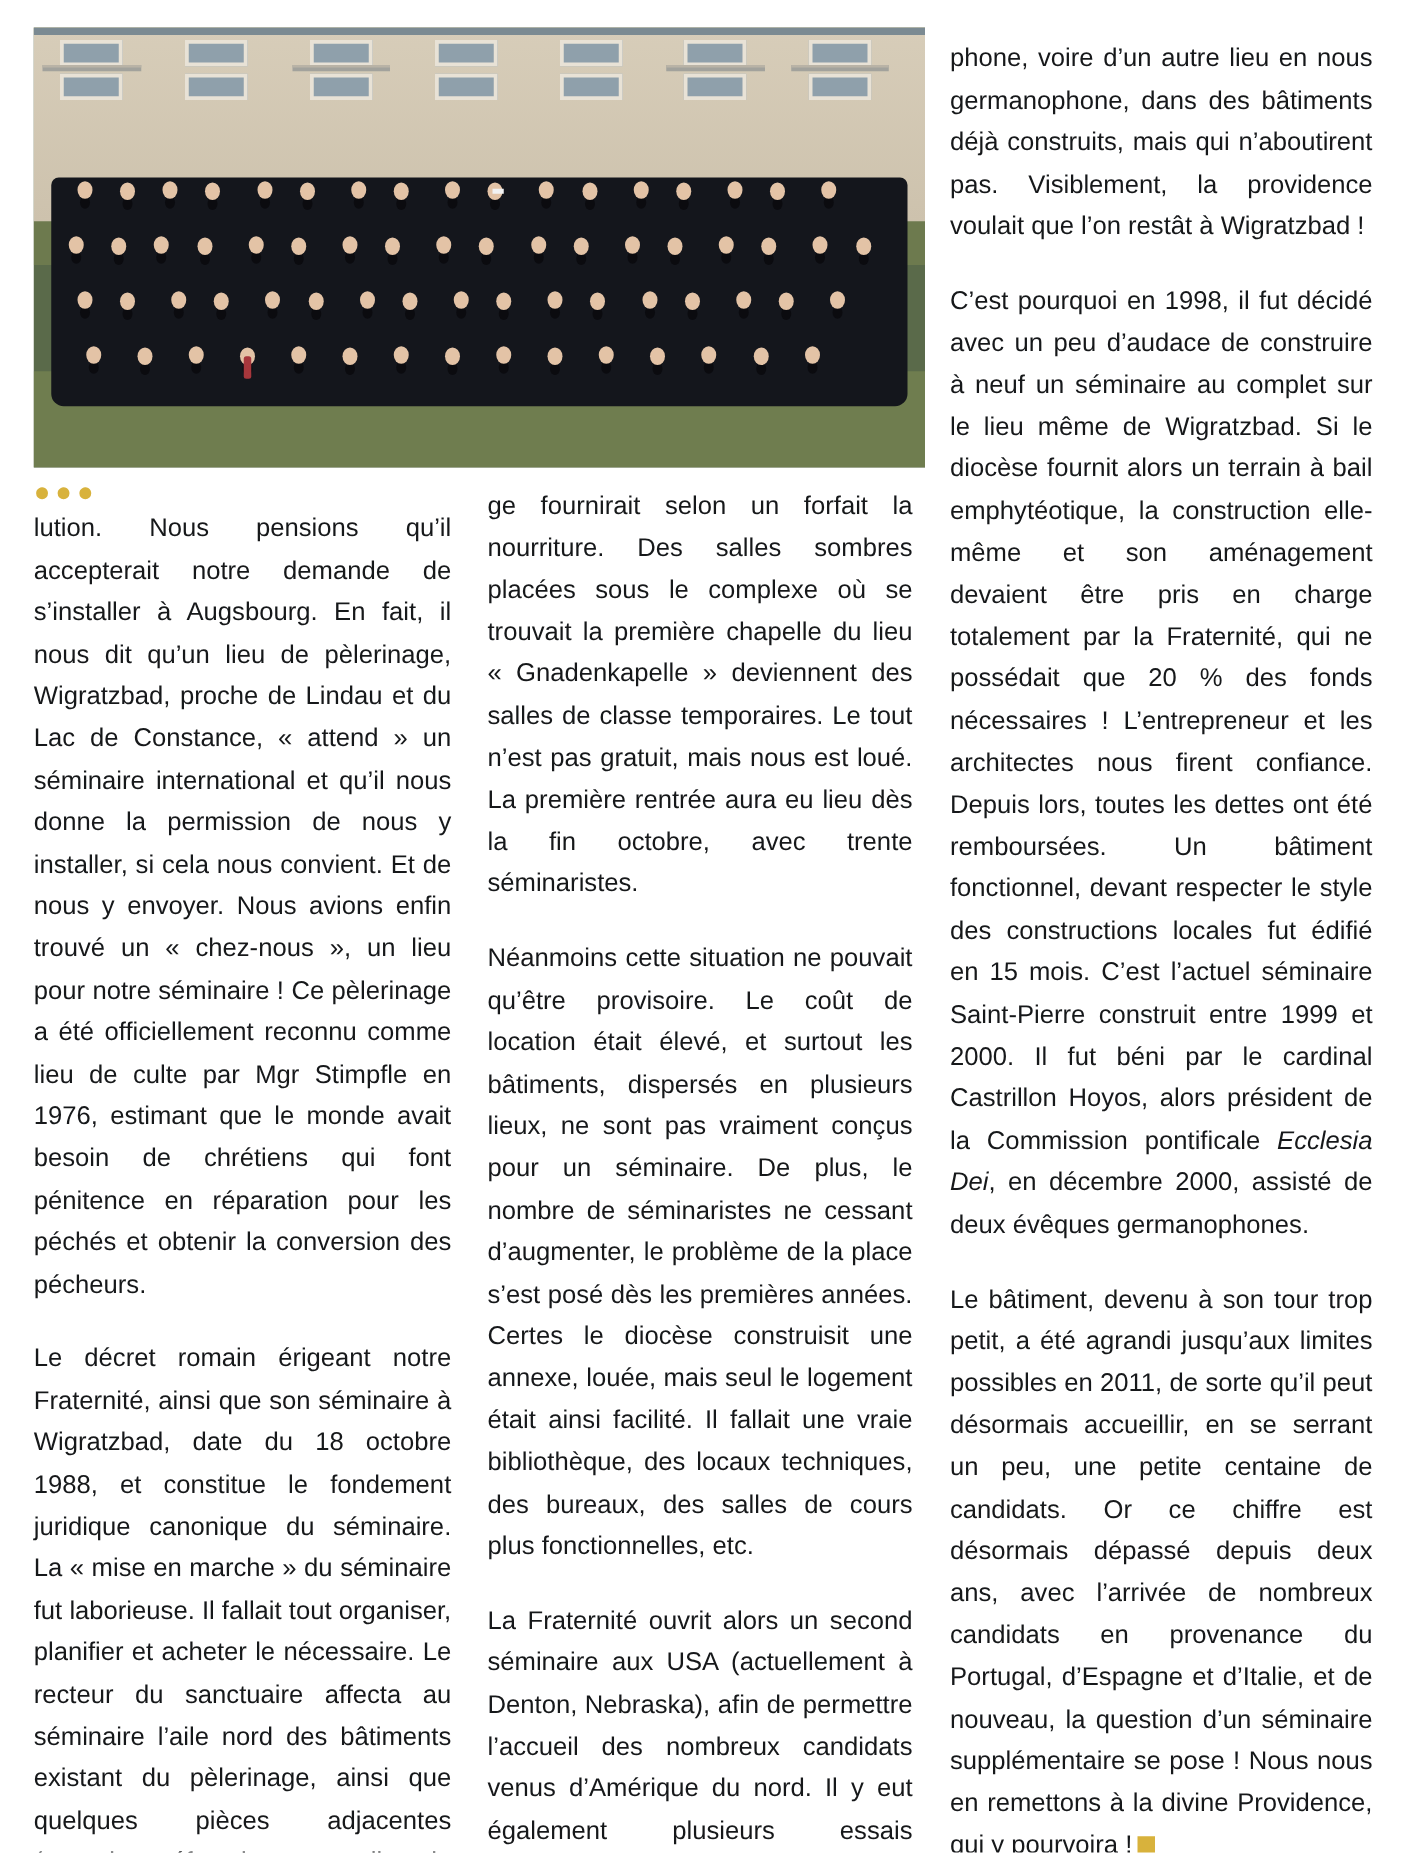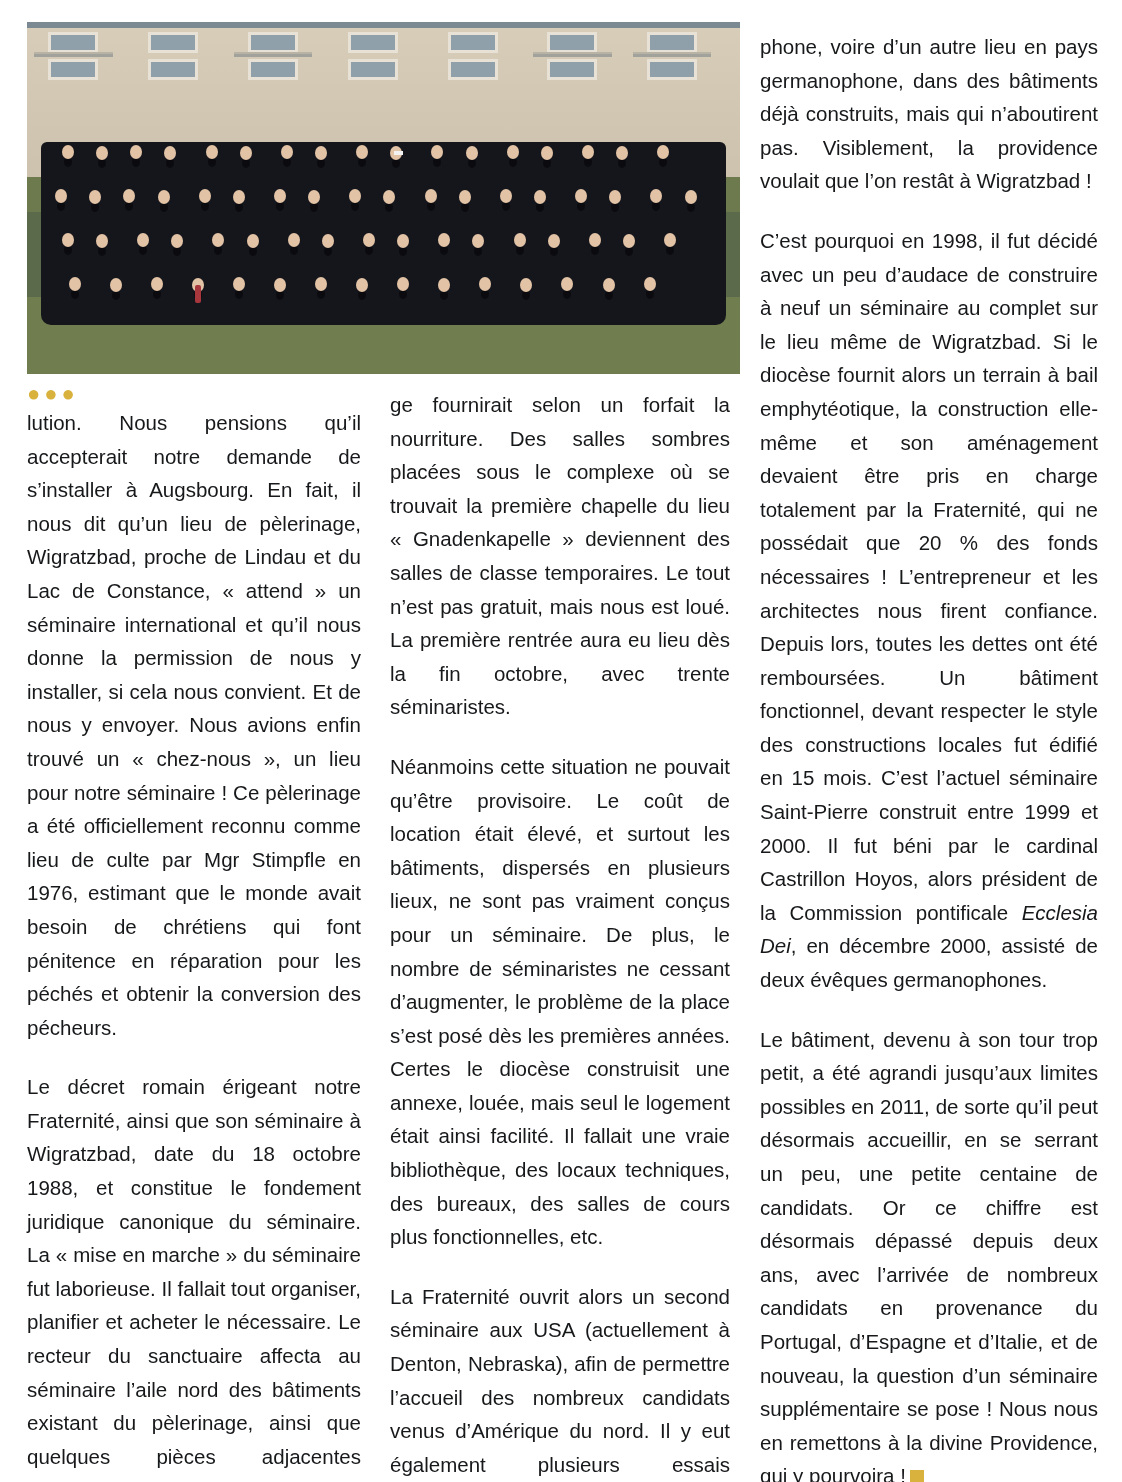--- a/index.html
+++ b/index.html
@@ -280,19 +280,19 @@
     <p>Le décret romain érigeant notre Fraternité, ainsi que son séminaire à Wigratzbad, date du 18 octobre 1988, et constitue le fondement juridique canonique du séminaire. La « mise en marche » du séminaire fut laborieuse. Il fallait tout organiser, planifier et acheter le nécessaire. Le recteur du sanctuaire affecta au séminaire l’aile nord des bâtiments existant du pèlerinage, ainsi que quelques pièces adjacentes (porterie, réfectoire et salle de récréation). La cuisine du pèlerina-</p>
   </div>
 
   <div class="col" id="col2">
     <p>ge fournirait selon un forfait la nourriture. Des salles sombres placées sous le complexe où se trouvait la première chapelle du lieu « Gnadenkapelle » deviennent des salles de classe temporaires. Le tout n’est pas gratuit, mais nous est loué. La première rentrée aura eu lieu dès la fin octobre, avec trente séminaristes.</p>
     <p>Néanmoins cette situation ne pouvait qu’être provisoire. Le coût de location était élevé, et surtout les bâtiments, dispersés en plusieurs lieux, ne sont pas vraiment conçus pour un séminaire. De plus, le nombre de séminaristes ne cessant d’augmenter, le problème de la place s’est posé dès les premières années. Certes le diocèse construisit une annexe, louée, mais seul le logement était ainsi facilité. Il fallait une vraie bibliothèque, des locaux techniques, des bureaux, des salles de cours plus fonctionnelles, etc.</p>
     <p>La Fraternité ouvrit alors un second séminaire aux USA (actuellement à Denton, Nebraska), afin de permettre l’accueil des nombreux candidats venus d’Amérique du nord. Il y eut également plusieurs essais d’ouverture d’un séminaire franco-</p>
   </div>
 
   <div class="col" id="col3">
-    <p>phone, voire d’un autre lieu en pays germanophone, dans des bâtiments déjà construits, mais qui n’aboutirent pas. Visiblement, la providence voulait que l’on restât à Wigratzbad !</p>
+    <p>phone, voire d’un autre lieu en nous germanophone, dans des bâtiments déjà construits, mais qui n’aboutirent pas. Visiblement, la providence voulait que l’on restât à Wigratzbad !</p>
     <p><span>C’est pourquoi en 1998, il fut décidé avec un peu d’audace de construire à neuf un séminaire au complet sur le lieu même de Wigratzbad. Si le diocèse fournit alors un terrain à bail emphytéotique, la construction elle-même et son aménagement devaient être pris en charge totalement par la Fraternité, qui ne possédait que 20 % des fonds nécessaires ! L’entrepreneur et les architectes nous firent confiance. Depuis lors, toutes les dettes ont été remboursées. Un bâtiment fonctionnel, devant respecter le style des constructions locales fut édifié en 15 mois. C’est l’actuel séminaire Saint-Pierre construit entre 1999 et 2000. Il fut béni par le cardinal Castrillon Hoyos, alors président de la Commission pontificale </span><em>Ecclesia Dei</em><span>, en décembre 2000, assisté de deux évêques germanophones.</span></p>
     <p><span>Le bâtiment, devenu à son tour trop petit, a été agrandi jusqu’aux limites possibles en 2011, de sorte qu’il peut désormais accueillir, en se serrant un peu, une petite centaine de candidats. Or ce chiffre est désormais dépassé depuis deux ans, avec l’arrivée de nombreux candidats en provenance du Portugal, d’Espagne et d’Italie, et de nouveau, la question d’un séminaire supplémentaire se pose ! Nous nous en remettons à la divine Providence, qui y pourvoira !</span><span class="endmark"></span></p>
   </div>
 
 
 </div>
 
 </body></html>

